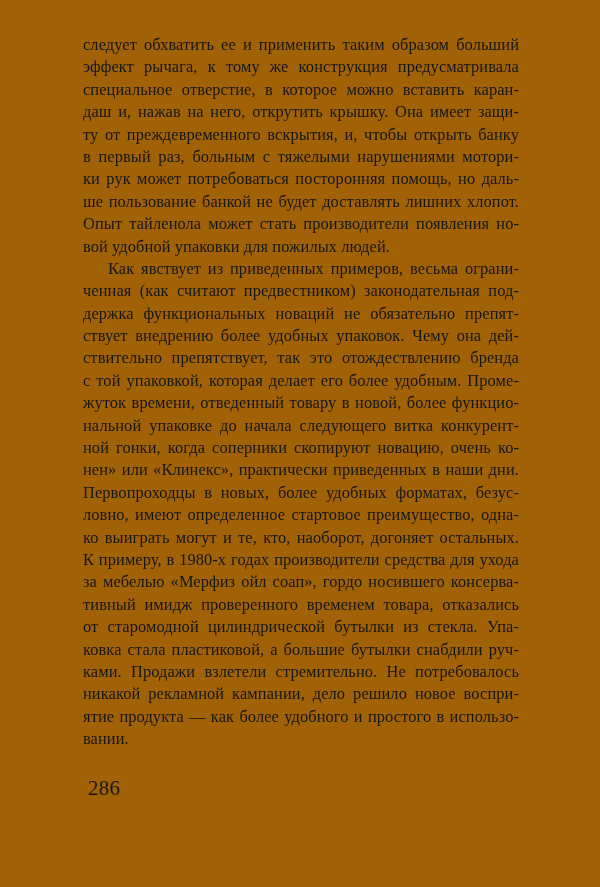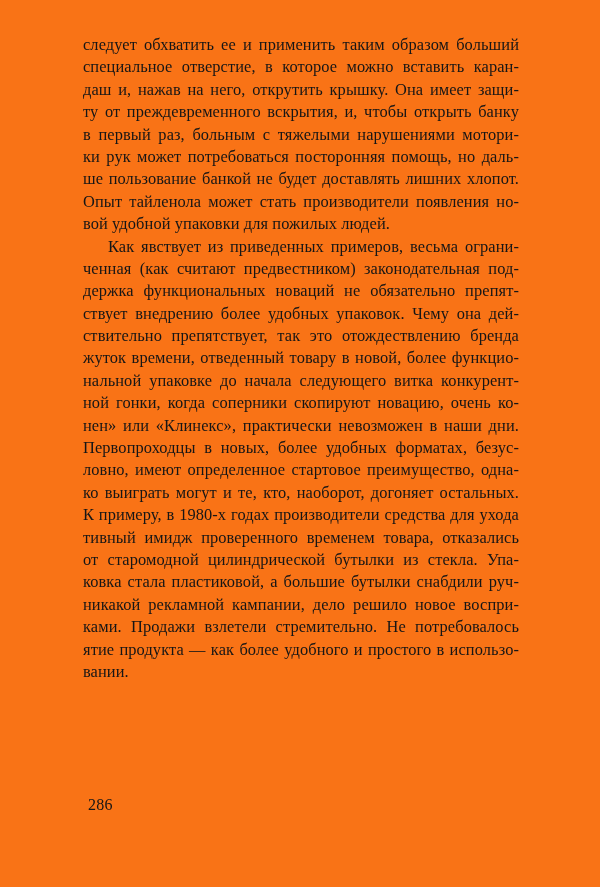--- a/index.html
+++ b/index.html
@@ -4,21 +4,21 @@
 <style>
   html, body {
     margin: 0;
     padding: 0;
     background: #ffffff;
   }
   .page {
     position: relative;
     width: 600px;
     height: 887px;
-    background: #f97316;
+    background: #a16207;
     font-family: "Liberation Serif", "DejaVu Serif", serif;
     color: #161616;
     overflow: hidden;
   }
   .text-block {
     position: absolute;
     left: 83px;
     top: 34px;
     width: 436px;
   }
@@ -34,57 +34,60 @@
   .line.para-end {
     text-align: left;
     text-align-last: left;
   }
   .line.indent {
     text-indent: 25px;
   }
   .page-number {
     position: absolute;
     left: 88px;
-    top: 795px;
-    font-size: 16px;
+    top: 778px;
+    font-size: 21px;
     line-height: 20px;
     letter-spacing: 0.3px;
   }
 </style>
 </head>
 <body>
 
 <div class="page">
   <div class="text-block">
 
     <div class="line">следует обхватить ее и применить таким образом больший</div>
+    <div class="line">эффект рычага, к тому же конструкция предусматривала</div>
     <div class="line">специальное отверстие, в которое можно вставить каран-</div>
     <div class="line">даш и, нажав на него, открутить крышку. Она имеет защи-</div>
     <div class="line">ту от преждевременного вскрытия, и, чтобы открыть банку</div>
     <div class="line">в первый раз, больным с тяжелыми нарушениями мотори-</div>
     <div class="line">ки рук может потребоваться посторонняя помощь, но даль-</div>
     <div class="line">ше пользование банкой не будет доставлять лишних хлопот.</div>
     <div class="line">Опыт тайленола может стать производители появления но-</div>
     <div class="line para-end">вой удобной упаковки для пожилых людей.</div>
 
     <div class="line indent">Как явствует из приведенных примеров, весьма ограни-</div>
     <div class="line">ченная (как считают предвестником) законодательная под-</div>
     <div class="line">держка функциональных новаций не обязательно препят-</div>
     <div class="line">ствует внедрению более удобных упаковок. Чему она дей-</div>
     <div class="line">ствительно препятствует, так это отождествлению бренда</div>
+    <div class="line">с той упаковкой, которая делает его более удобным. Проме-</div>
     <div class="line">жуток времени, отведенный товару в новой, более функцио-</div>
     <div class="line">нальной упаковке до начала следующего витка конкурент-</div>
     <div class="line">ной гонки, когда соперники скопируют новацию, очень ко-</div>
-    <div class="line">нен» или «Клинекс», практически невозможен в наши дни.</div>
+    <div class="line">нен» или «Клинекс», практически приведенных в наши дни.</div>
     <div class="line">Первопроходцы в новых, более удобных форматах, безус-</div>
     <div class="line">ловно, имеют определенное стартовое преимущество, одна-</div>
     <div class="line">ко выиграть могут и те, кто, наоборот, догоняет остальных.</div>
     <div class="line">К примеру, в 1980-х годах производители средства для ухода</div>
+    <div class="line">за мебелью «Мерфиз ойл соап», гордо носившего консерва-</div>
     <div class="line">тивный имидж проверенного временем товара, отказались</div>
     <div class="line">от старомодной цилиндрической бутылки из стекла. Упа-</div>
     <div class="line">ковка стала пластиковой, а большие бутылки снабдили руч-</div>
+    <div class="line">ками. Продажи взлетели стремительно. Не потребовалось</div>
     <div class="line">никакой рекламной кампании, дело решило новое воспри-</div>
-    <div class="line">ками. Продажи взлетели стремительно. Не потребовалось</div>
     <div class="line">ятие продукта — как более удобного и простого в использо-</div>
     <div class="line para-end">вании.</div>
   </div>
   <div class="page-number">286</div>
 </div>
 
 </body></html>

